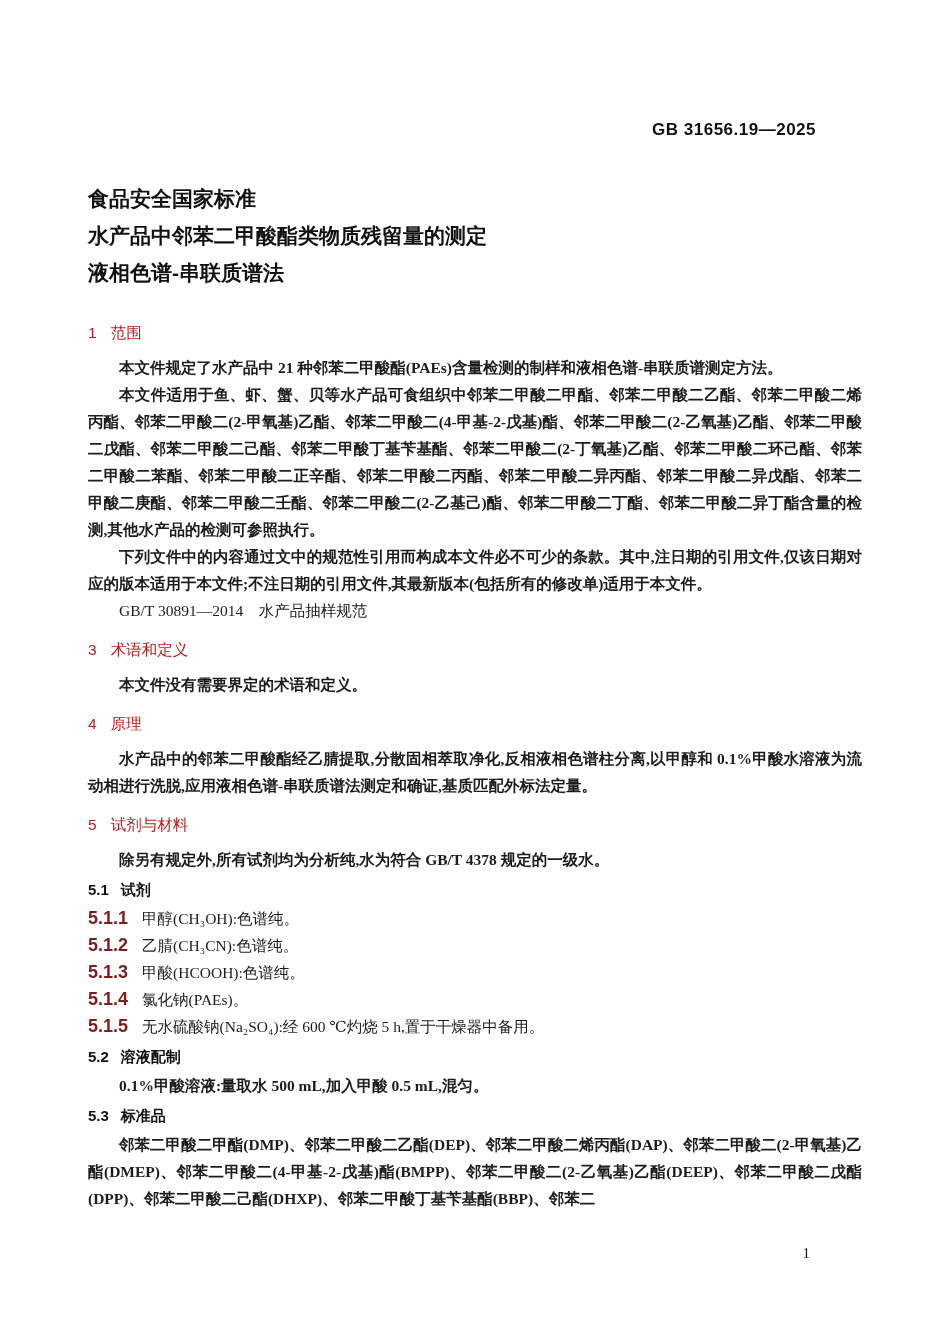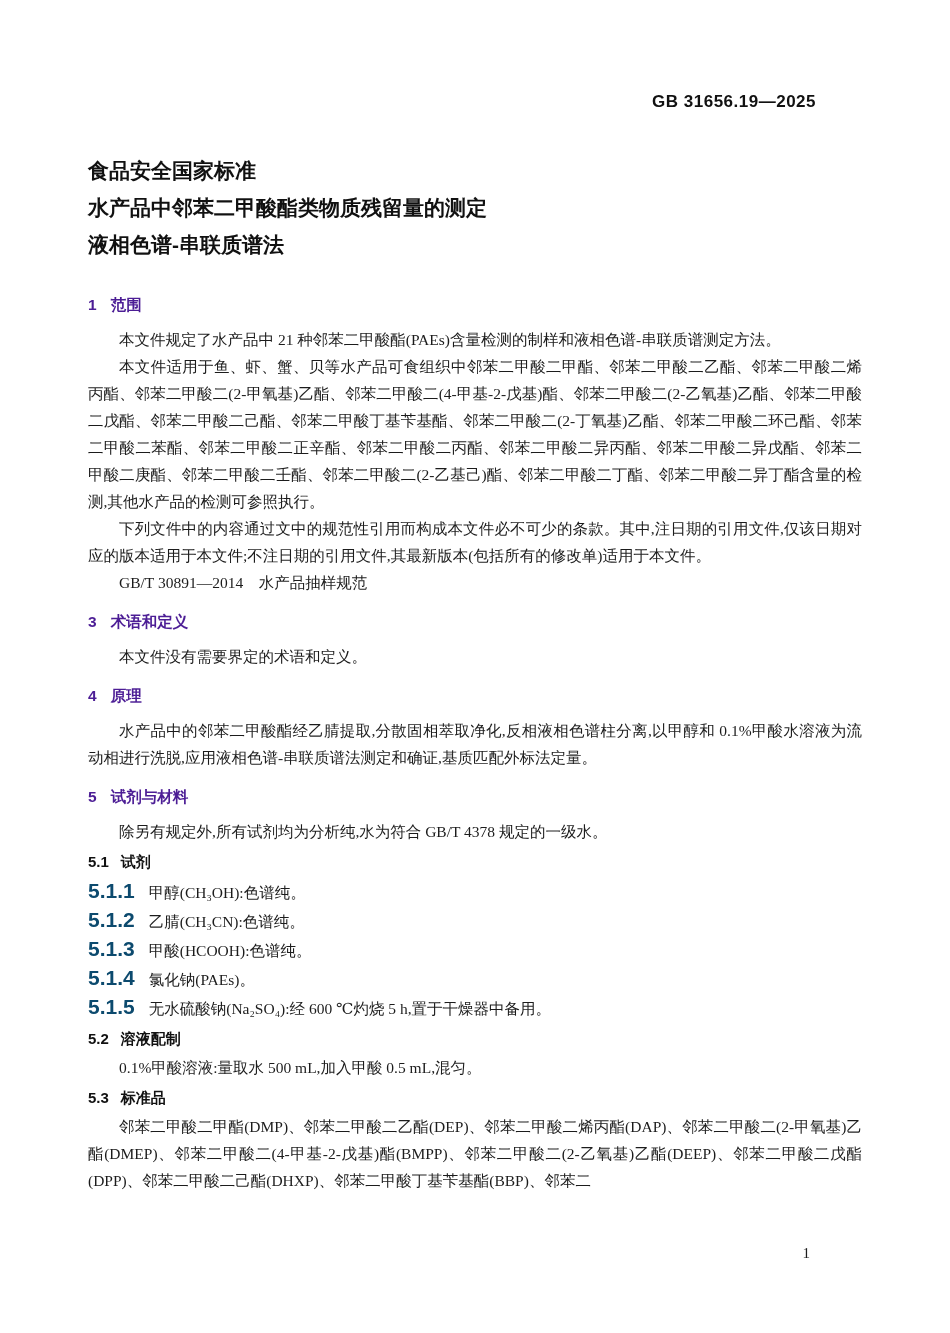--- a/index.html
+++ b/index.html
@@ -6,21 +6,21 @@
     margin: 0;
     padding: 0;
     background: #ffffff;
   }
   .page {
     position: relative;
     width: 950px;
     height: 1333px;
     background: #ffffff;
     box-sizing: border-box;
-    padding: 92px 88px 0 88px;
+    padding: 120px 88px 0 88px;
     font-family: "Liberation Serif", "DejaVu Serif", serif;
     font-size: 15.5px;
     line-height: 27px;
     color: #1c1c1c;
     overflow: hidden;
   }
   .std-num {
     text-align: right;
     padding-right: 46px;
     font-family: "Liberation Sans", "DejaVu Sans", sans-serif;
@@ -35,37 +35,38 @@
     text-align: left;
     font-family: "Liberation Sans", "DejaVu Sans", sans-serif;
     font-weight: 700;
     font-size: 21px;
     line-height: 37px;
     color: #111111;
   }
   .sec-h {
     margin: 12px 0 8px 0;
     font-family: "Liberation Sans", "DejaVu Sans", sans-serif;
-    font-weight: 700;
+    font-weight: 400;
     font-size: 15.5px;
     line-height: 27px;
-    color: #4c1d95;
+    color: #b91c1c;
   }
   .sec-h.first {
     margin-top: 28px;
   }
   .sec-h .sec-num {
     margin-right: 14px;
   }
   .body-p {
     margin: 0;
     text-align: justify;
   }
   .indent {
     text-indent: 2em;
+    font-weight: bold;
   }
   .ref-line {
     margin: 0;
     text-indent: 2em;
   }
   .sub-h {
     margin: 3px 0 2px 0;
     font-family: "Liberation Sans", "DejaVu Sans", sans-serif;
     font-weight: 700;
     font-size: 15px;
@@ -76,22 +77,22 @@
     margin-right: 12px;
     text-align: center;
   }
   .clause {
     margin: 0;
     line-height: 27px;
   }
   .clause-num {
     font-family: "Liberation Sans", "DejaVu Sans", sans-serif;
     font-weight: 700;
-    font-size: 21px;
-    color: #0c4a6e;
+    font-size: 18px;
+    color: #7f1d1d;
     margin-right: 14px;
   }
   .clause-text {
     font-family: "Liberation Serif", "DejaVu Serif", serif;
   }
   .page-num {
     position: absolute;
     right: 140px;
     bottom: 66px;
     font-size: 15px;

